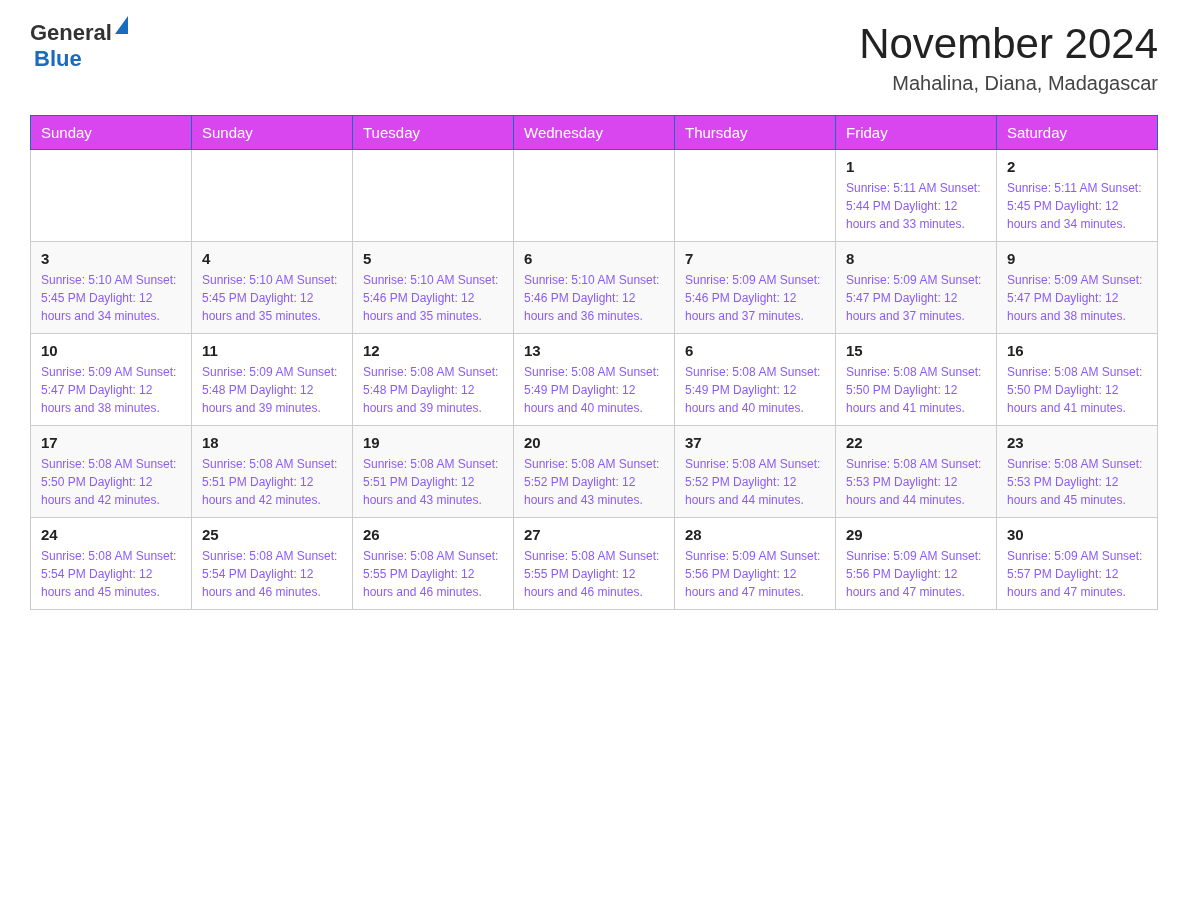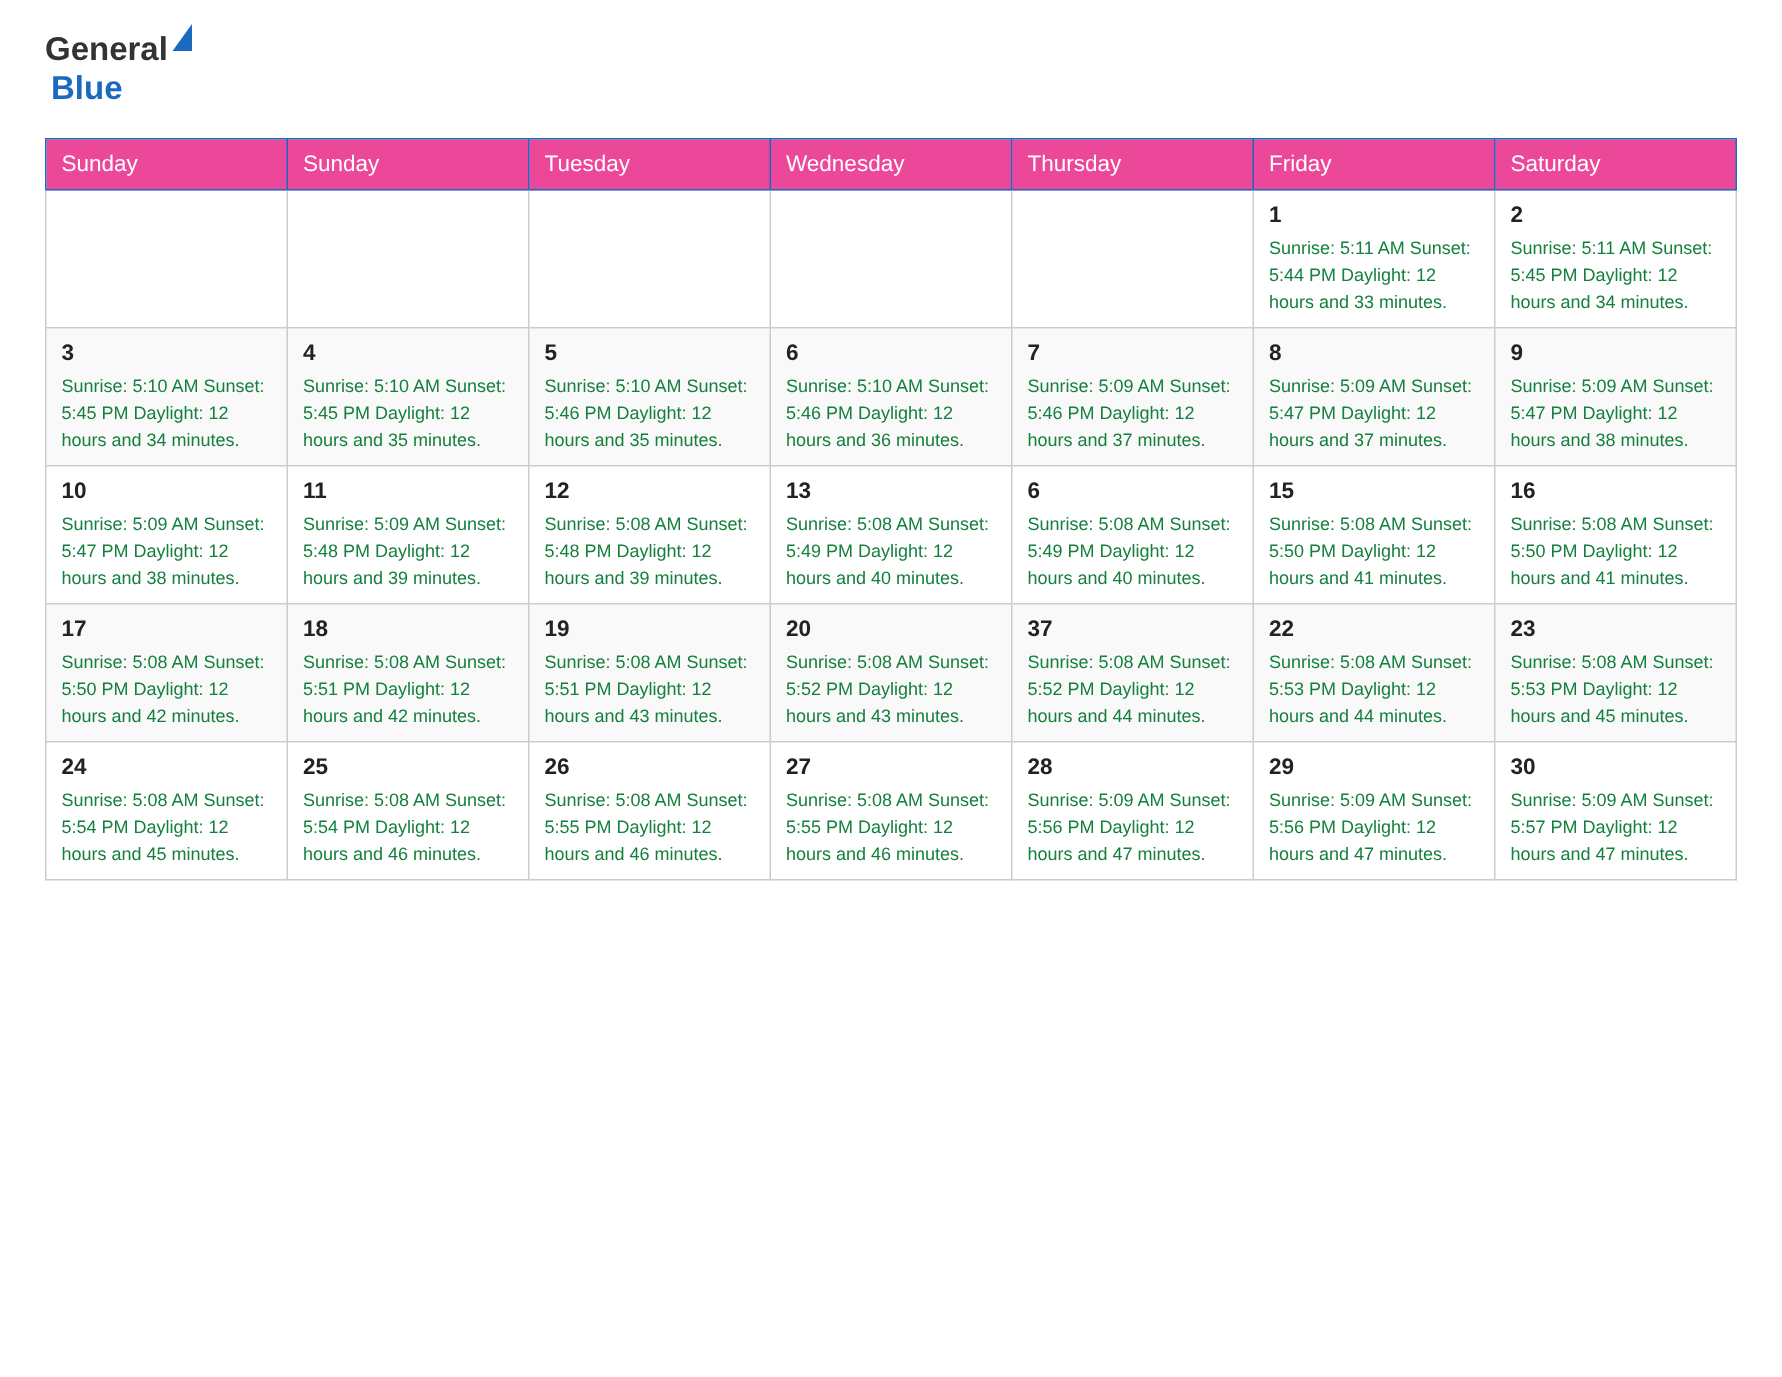--- a/index.html
+++ b/index.html
@@ -39,21 +39,21 @@
       font-size: 20px;
       color: #444;
       margin-top: 4px;
     }
     .calendar-table {
       width: 100%;
       border-collapse: collapse;
       border: 1px solid #aaa;
     }
     .calendar-table th {
-      background-color: #ec4899;
+      background-color: #d946ef;
       color: #fff;
       font-size: 15px;
       font-weight: normal;
       padding: 8px 10px;
       text-align: left;
       border: 1px solid #1a6bbf;
     }
     .calendar-table td {
       vertical-align: top;
       padding: 8px 10px;
@@ -67,21 +67,21 @@
     }
     .day-number {
       font-size: 15px;
       font-weight: bold;
       color: #222;
       display: block;
       margin-bottom: 4px;
     }
     .day-info {
       font-size: 12px;
-      color: #15803d;
+      color: #8b5cf6;
       line-height: 1.5;
     }
     .empty-cell {
       background: #f5f5f5;
     }
     .logo-wrapper {
       display: flex;
       flex-direction: column;
       align-items: flex-start;
     }
@@ -103,20 +103,24 @@
 </head>
 <body>
 
 <div class="header">
   <div class="logo-wrapper">
     <div class="logo-top">
       <span class="logo-text-general">General</span>
       <span class="logo-arrow"></span>
     </div>
     <span class="logo-text-blue" style="margin-left: 4px;">Blue</span>
+  </div>
+  <div class="title-block">
+    <div class="calendar-title">November 2024</div>
+    <div class="calendar-subtitle">Mahalina, Diana, Madagascar</div>
   </div>
 </div>
 
 <table class="calendar-table">
   <thead>
     <tr>
     <th>Sunday</th>
         <th>Sunday</th>
         <th>Tuesday</th>
         <th>Wednesday</th>

